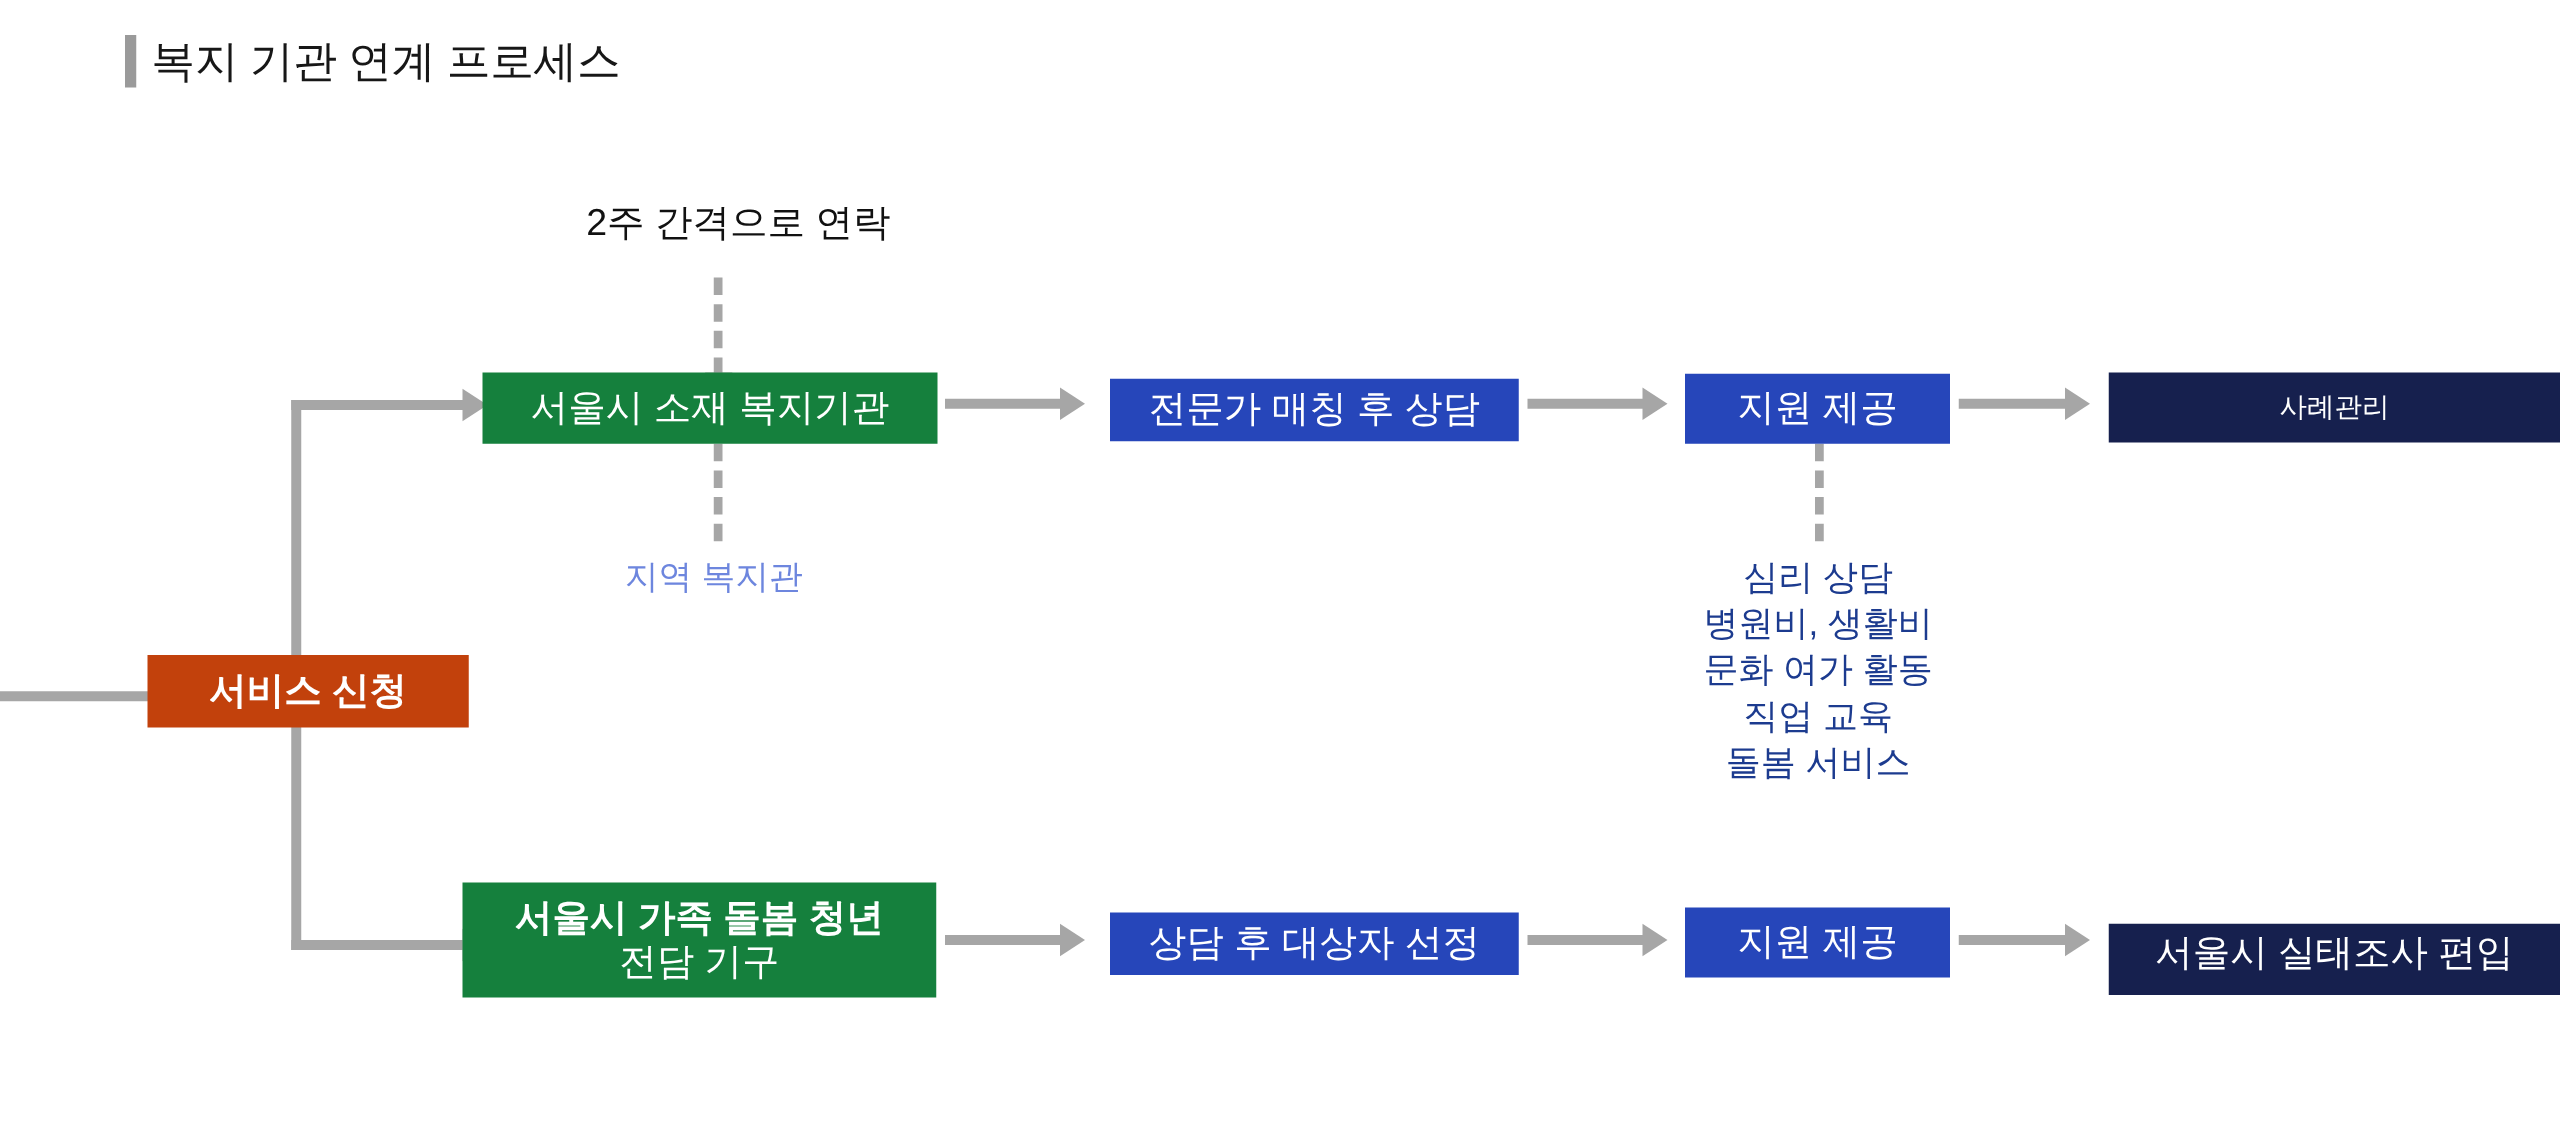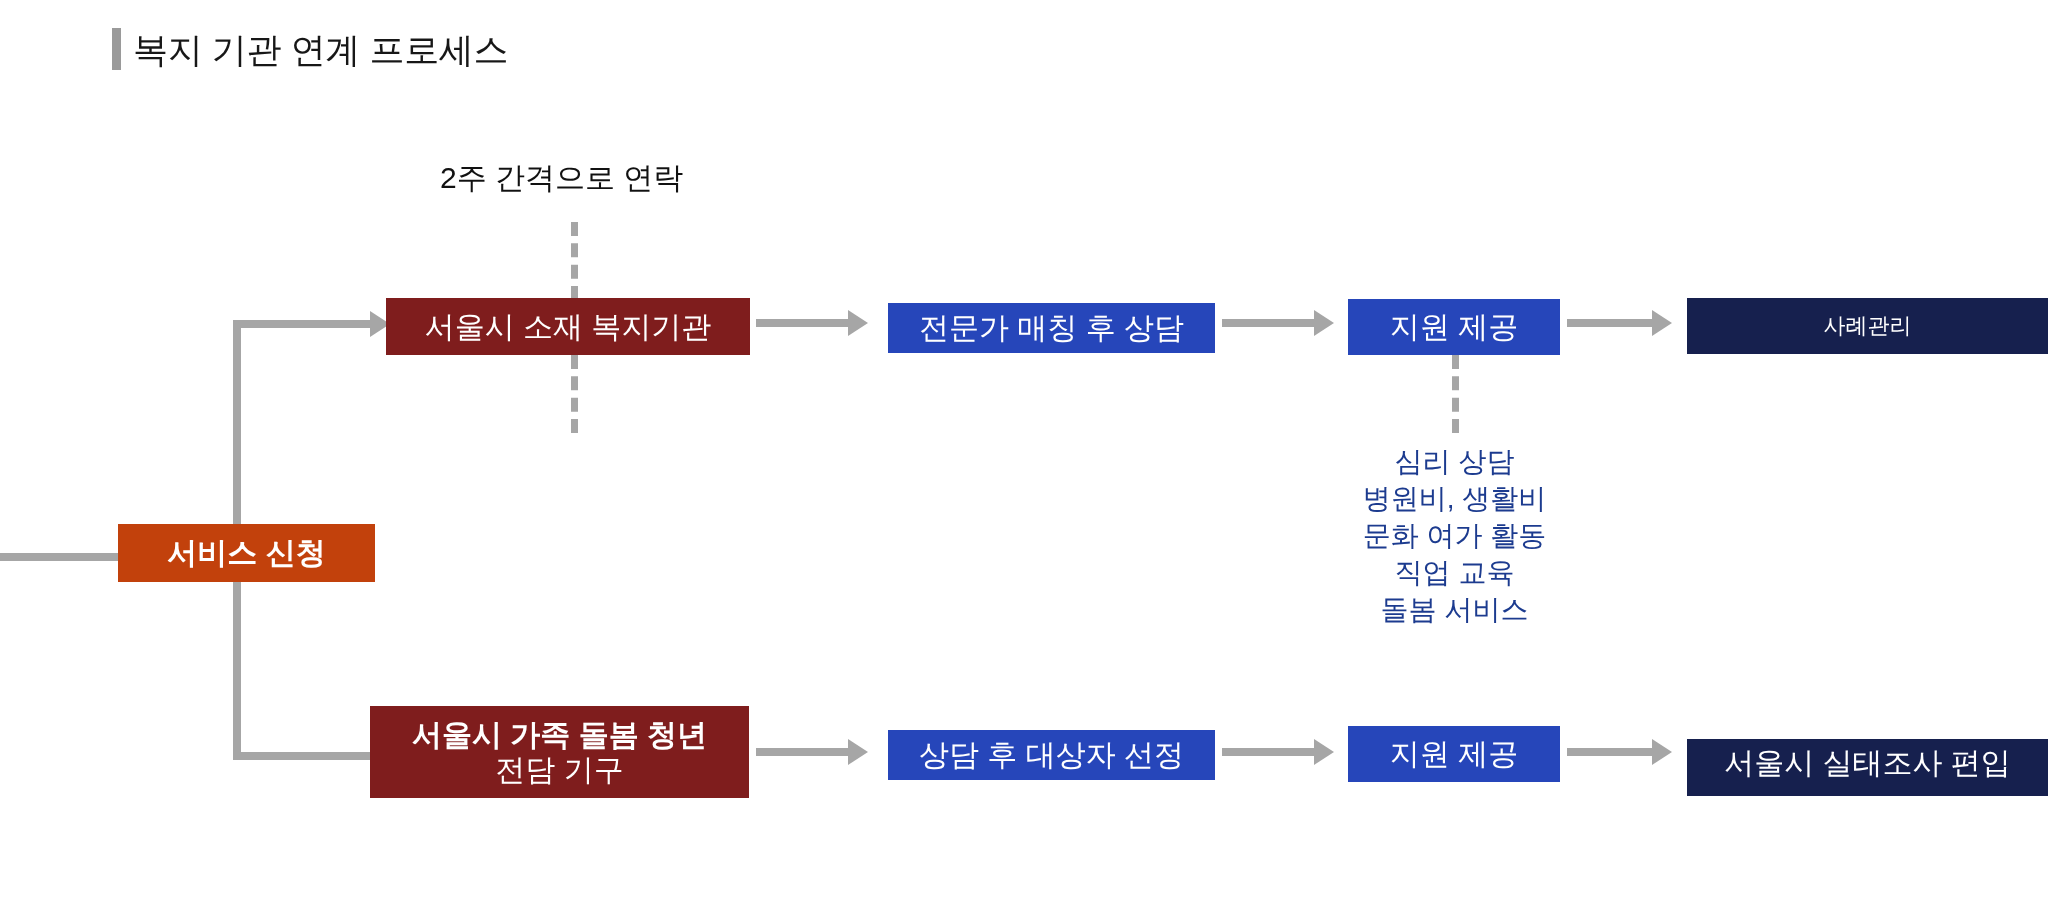--- a/index.html
+++ b/index.html
@@ -12,21 +12,21 @@
     height: 910px;
     position: relative;
     overflow: hidden;
     font-family: "Liberation Sans", "DejaVu Sans", sans-serif;
     -webkit-font-smoothing: antialiased;
   }
 
   
   .title-wrap {
     position: absolute;
-    left: 112px;
+    left: 100px;
     top: 28px;
     display: flex;
     align-items: center;
     gap: 12px;
   }
   .title-bar {
     width: 9px;
     height: 42px;
     background: #9a9a9a;
   }
@@ -46,21 +46,21 @@
     align-items: center;
     justify-content: center;
     text-align: center;
     color: #ffffff;
     line-height: 1.18;
     z-index: 5;
   }
   .node span { display: block; }
 
   .n-lightblue { background: #c2410c; font-weight: bold; }
-  .n-midblue   { background: #7f1d1d; }
+  .n-midblue   { background: #15803d; }
   .n-blue      { background: #2646ba; }
   .n-navy      { background: #16204e; }
 
   
   .node.clip { overflow: hidden; align-items: flex-start; padding-top: 6px; margin-top: 16px; }
 
   
   .hline {
     position: absolute;
     height: 8px;
@@ -119,21 +119,21 @@
   }
 </style>
 </head>
 <body>
 
 <div class="title-wrap">
   <div class="title-bar"></div>
   <div class="title-text">복지 기관 연계 프로세스</div>
 </div>
 
-<div class="caption" style="left:440px; top:158px;">2주 간격으로 연락</div>
+<div class="caption" style="left:469px; top:158px;">2주 간격으로 연락</div>
 
 <div class="dashline" style="left:571px; top:222px; height:78px;"></div>
 <div class="arrowhead down" style="left:564px; top:298px;"></div>
 
 <div class="dashline" style="left:571px; top:355px; height:78px;"></div>
 
 <div class="dashline" style="left:1452px; top:355px; height:78px;"></div>
 
 <div class="hline" style="left:0px; top:553px; width:120px;"></div>
 
@@ -196,20 +196,21 @@
 </div>
 
 <div class="hline" style="left:1567px; top:748px; width:92px;"></div>
 <div class="arrowhead right" style="left:1652px; top:739px;"></div>
 
 <div class="node n-navy clip" style="left:1687px; top:723px; width:361px; height:57px; font-size:30px;">
   <span style="width:295px; line-height:1.22;">서울시 실태조사 편입</span>
 </div>
 
 <div class="annot annot-mid" style="left:411px; top:444px; width:320px;">
+  <div>지역 복지관</div>
 </div>
 
 <div class="annot annot-dark wrap" style="left:1362px; top:444px; width:185px;">
   <div>심리 상담</div>
   <div>병원비, 생활비</div>
   <div>문화 여가 활동</div>
   <div>직업 교육</div>
   <div>돌봄 서비스</div>
 </div>
 

